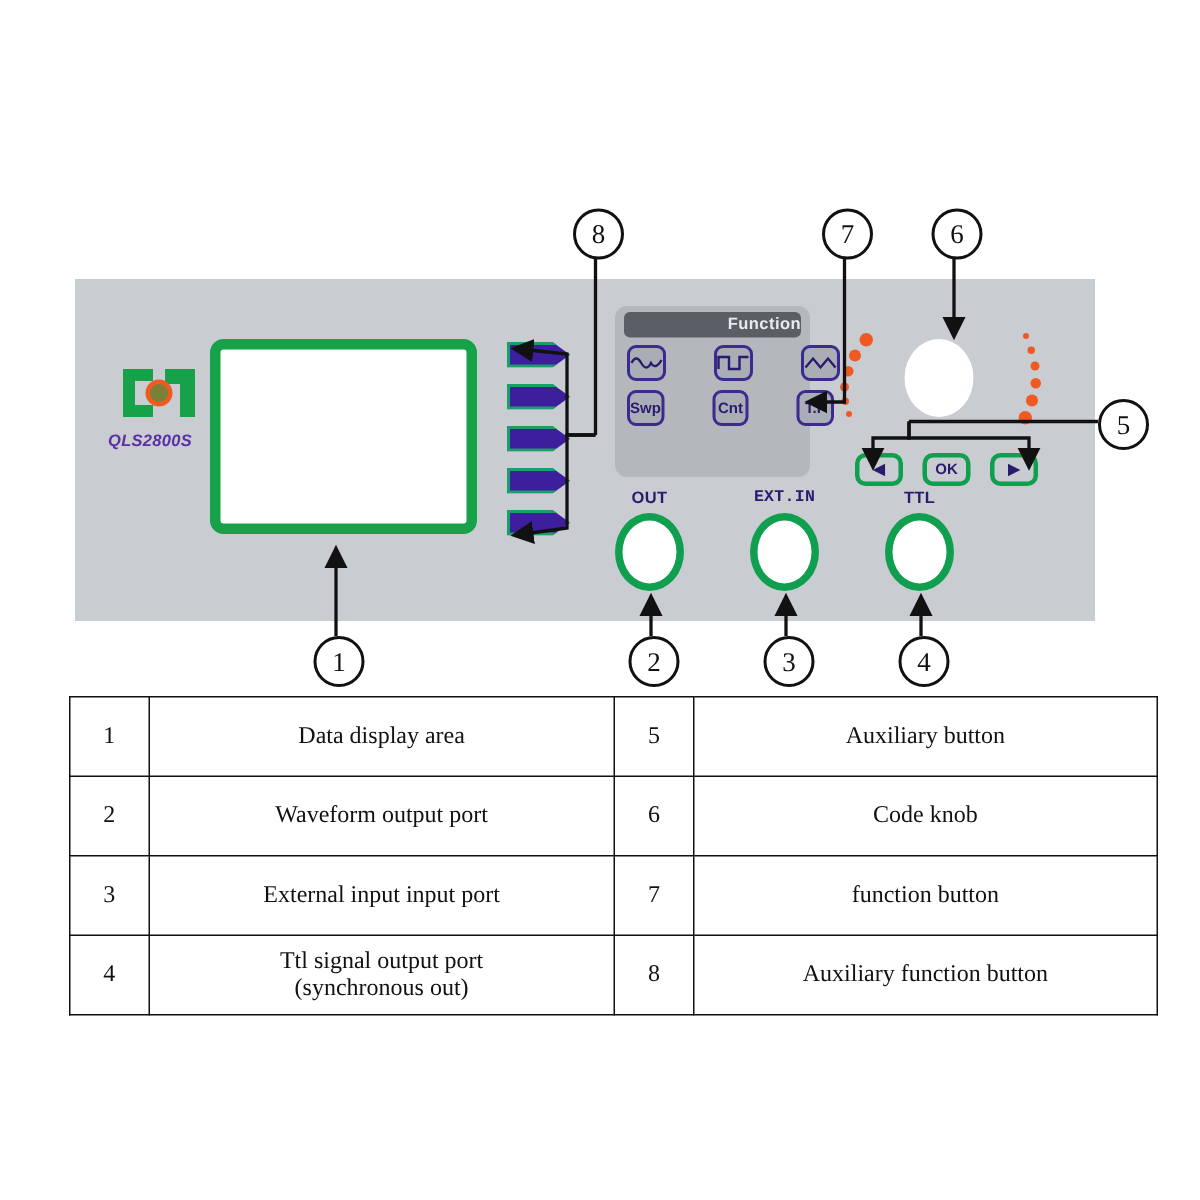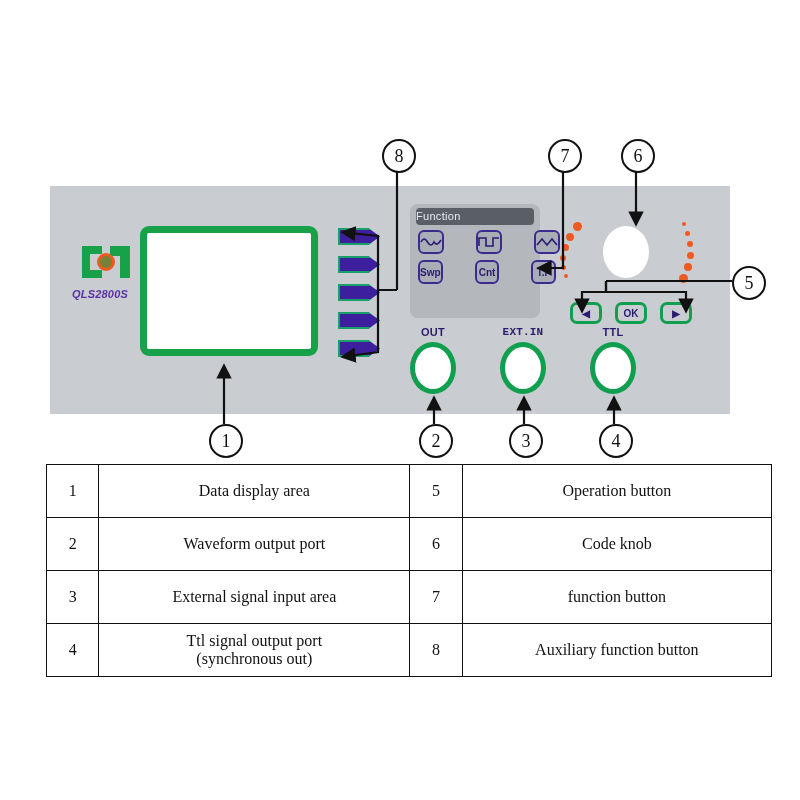--- a/index.html
+++ b/index.html
@@ -44,21 +44,21 @@
   }
 
   
   #fn-block{
     position:absolute;left:360px;top:18px;width:130px;height:114px;
     background:#b4b7bc;border-radius:8px;
   }
   #fn-header{
     position:absolute;left:6px;top:4px;width:118px;height:17px;
     background:#5a5f66;border-radius:4px;
-    color:#e8eaec;font-size:11px;font-weight:normal;text-align:left;
+    color:#e8eaec;font-size:11px;font-weight:bold;text-align:right;
     line-height:17px;letter-spacing:.3px;
   }
   .fn-row{position:absolute;left:8px;width:138px;height:24px;display:flex;justify-content:space-between;gap:32px;}
   .fn-btn{
     width:34px;height:24px;border-radius:6px;box-sizing:border-box;
     background:#a9adb6;border:2px solid #3d2a8f;
     display:flex;align-items:center;justify-content:center;
     font-size:10px;font-weight:bold;color:#2a1b6e;
   }
   .fn-btn.warm{border-color:#e8541b;color:#2a1b6e;}
@@ -258,31 +258,31 @@
 <div class="callout" style="left:621px;top:139px;">6</div>
 <div class="callout" style="left:548px;top:139px;">7</div>
 <div class="callout" style="left:382px;top:139px;">8</div>
 
 <table id="legend">
   <tbody>
     <tr>
       <td class="c-num">1</td>
       <td class="c-desc">Data display area</td>
       <td class="c-num">5</td>
-      <td class="c-desc">Operation button</td>
+      <td class="c-desc">Auxiliary button</td>
     </tr>
     <tr>
       <td class="c-num">2</td>
       <td class="c-desc">Waveform output port</td>
       <td class="c-num">6</td>
       <td class="c-desc">Code knob</td>
     </tr>
     <tr>
       <td class="c-num">3</td>
-      <td class="c-desc">External signal input area</td>
+      <td class="c-desc">External input input port</td>
       <td class="c-num">7</td>
       <td class="c-desc">function button</td>
     </tr>
     <tr>
       <td class="c-num">4</td>
       <td class="c-desc two-line">
         <div>Ttl signal output port</div>
         <div>(synchronous out)</div>
       </td>
       <td class="c-num">8</td>

